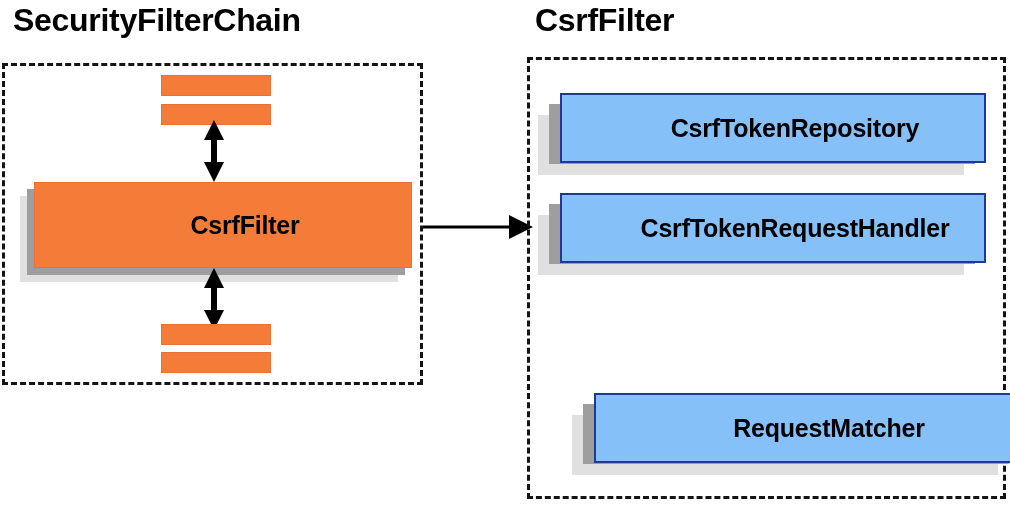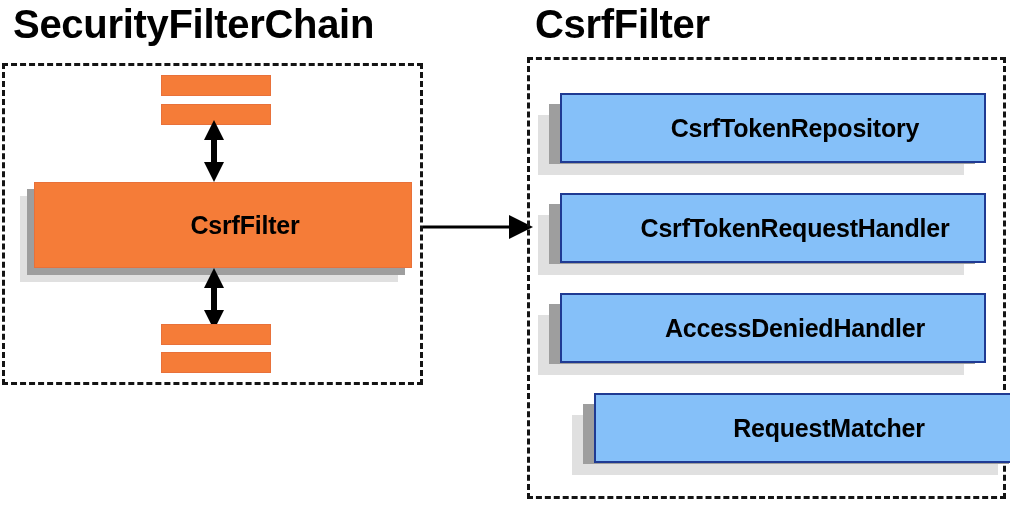--- a/index.html
+++ b/index.html
@@ -14,21 +14,21 @@
     position: relative;
     width: 1010px;
     height: 505px;
     background: #ffffff;
     overflow: hidden;
   }
 
   
   .panel-title {
     position: absolute;
-    font-size: 40px;
+    font-size: 32px;
     font-weight: bold;
     color: #000000;
     letter-spacing: -0.3px;
     line-height: 1;
     white-space: nowrap;
   }
   #title-left  { left: 13px;  top: 4px; }
   #title-right { left: 535px; top: 4px; }
 
   
@@ -172,27 +172,20 @@
   </div>
 
   <div class="stack-box blue blue-item" id="blue-1">
     <div class="layer back2"></div>
     <div class="layer back1"></div>
     <div class="layer front">
       <span class="box-label">CsrfTokenRequestHandler</span>
     </div>
   </div>
 
-  <div class="stack-box blue blue-item" id="blue-2">
-    <div class="layer back2"></div>
-    <div class="layer back1"></div>
-    <div class="layer front">
-      <span class="box-label">AccessDeniedHandler</span>
-    </div>
-  </div>
 
   <div class="stack-box blue blue-item" id="blue-3">
     <div class="layer back2"></div>
     <div class="layer back1"></div>
     <div class="layer front">
       <span class="box-label">RequestMatcher</span>
     </div>
   </div>
 
 </div>

